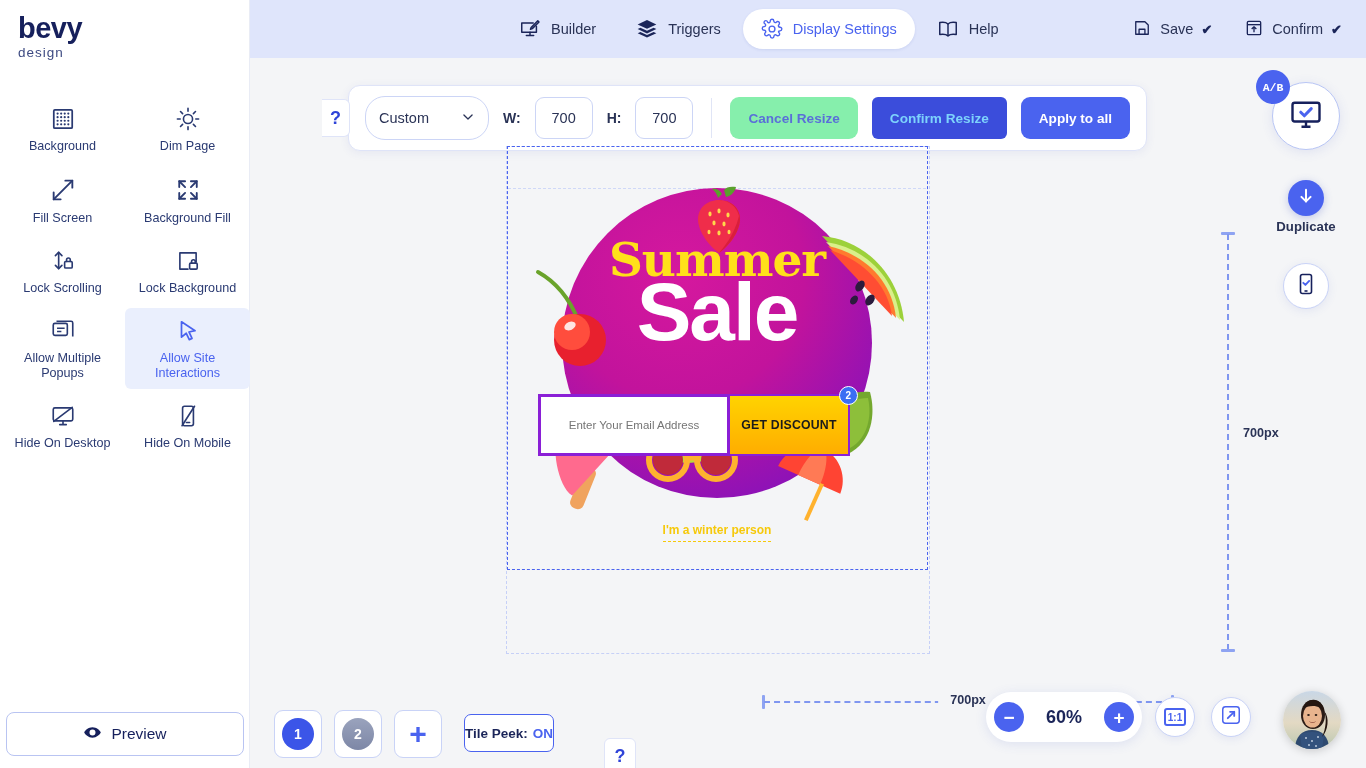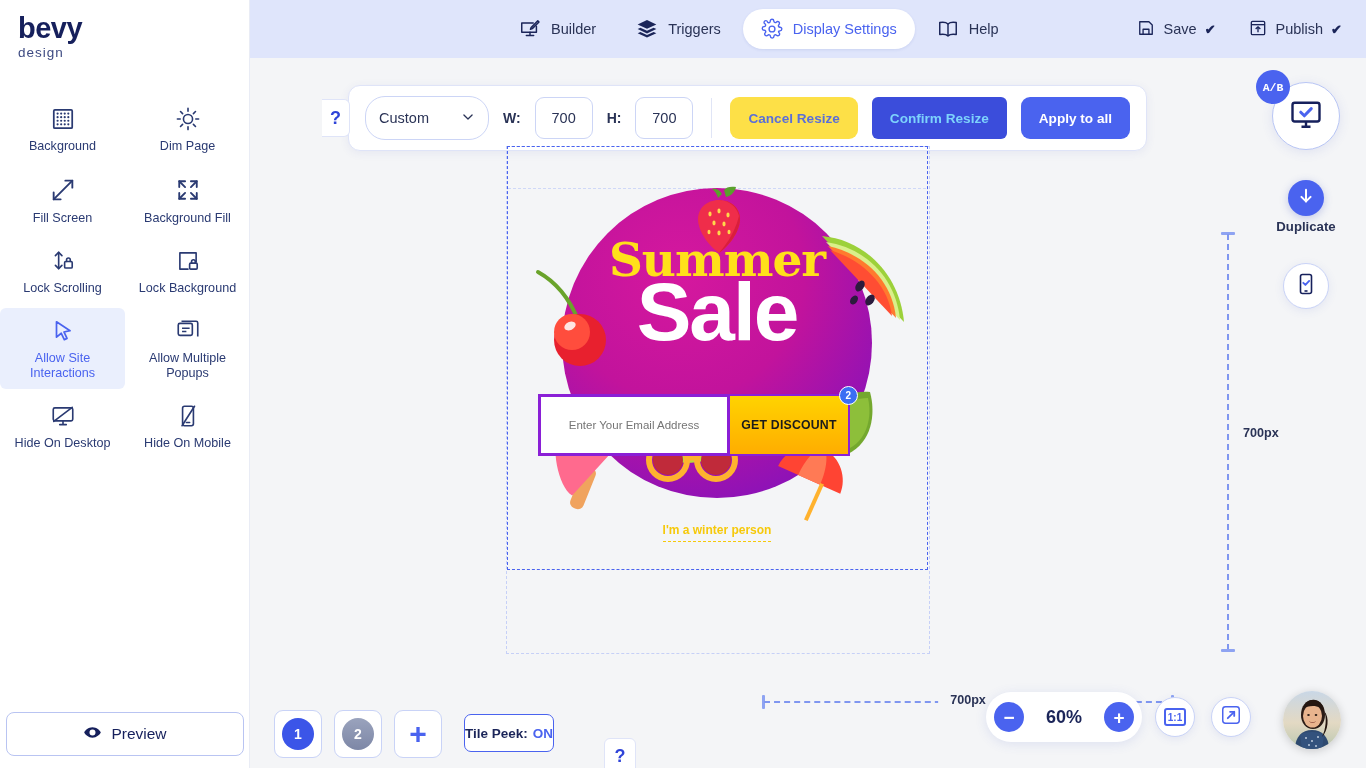--- a/index.html
+++ b/index.html
@@ -102,21 +102,21 @@
     width: 58px; height: 42px; border: 1px solid #ccd5f6; border-radius: 9px;
     font-size: 14.5px; color: #2a3356; text-align: center; background: #fff;
     font-family: "Liberation Sans", sans-serif;
   }
   .vdiv { width: 1px; height: 40px; background: #e0e5f6; margin: 0 4px; }
   .rbtn {
     height: 42px; border-radius: 9px; border: none; cursor: pointer;
     font-size: 13.6px; font-weight: 700; padding: 0 18px;
     font-family: "Liberation Sans", sans-serif;
   }
-  .rbtn.ghost { background: #fde047; color: #5a6fd8; }
+  .rbtn.ghost { background: #86efac; color: #5a6fd8; }
   .rbtn.primary { background: #3b4ddb; color: #7dd3fc; border-radius: 6px; }
   .rbtn.accent { background: #4a63ef; color: #fff; }
 
   
   .outerbox {
     position: absolute; left: 256px; top: 88px; width: 424px; height: 508px;
     border: 1px dashed #c6d0f7;
   }
   .selbox {
     position: absolute; left: 257px; top: 88px; width: 421px; height: 424px;
@@ -406,38 +406,38 @@
         <span>
           <svg width="26" height="26" viewBox="0 0 24 24" fill="none" stroke="#2a3a72" stroke-width="1.5" stroke-linecap="round" stroke-linejoin="round">
             <path d="M19.5 13V4.5h-15v15H12"></path>
             <rect x="13.5" y="14" width="7" height="5.5" rx="1"></rect>
             <path d="M15.3 14v-1.5a1.7 1.7 0 013.4 0V14"></path>
           </svg>
         </span>
         <div class="lbl">Lock Background</div>
       </div>
 
-      <div class="opt active">
-        <span>
-          <svg width="26" height="26" viewBox="0 0 24 24" fill="none" stroke="#4a63ef" stroke-width="1.6" stroke-linejoin="round">
-            <path d="M6 3.5l12.5 8.2-5.6 1.2 2.8 5.9-2.5 1.2-2.8-5.9-4.4 3.6z"></path>
-          </svg>
-        </span>
-        <div class="lbl">Allow Site Interactions</div>
-      </div>
-
       <div class="opt">
         <span>
           <svg width="26" height="26" viewBox="0 0 24 24" fill="none" stroke="#2a3a72" stroke-width="1.5" stroke-linejoin="round">
             <rect x="3" y="5" width="13" height="11" rx="1.5"></rect>
             <path d="M6 3h13.5a1.5 1.5 0 011.5 1.5V17"></path>
             <path d="M6.5 9.5h7M6.5 12.5h4"></path>
           </svg>
         </span>
         <div class="lbl">Allow Multiple Popups</div>
+      </div>
+
+      <div class="opt active">
+        <span>
+          <svg width="26" height="26" viewBox="0 0 24 24" fill="none" stroke="#4a63ef" stroke-width="1.6" stroke-linejoin="round">
+            <path d="M6 3.5l12.5 8.2-5.6 1.2 2.8 5.9-2.5 1.2-2.8-5.9-4.4 3.6z"></path>
+          </svg>
+        </span>
+        <div class="lbl">Allow Site Interactions</div>
       </div>
 
       <div class="opt">
         <span>
           <svg width="26" height="26" viewBox="0 0 24 24" fill="none" stroke="#2a3a72" stroke-width="1.5" stroke-linecap="round" stroke-linejoin="round">
             <rect x="3" y="4.5" width="18" height="12" rx="1.5"></rect>
             <path d="M9 20h6M12 16.5V20"></path>
             <path d="M3.5 17L20.5 4"></path>
           </svg>
         </span>
@@ -525,21 +525,21 @@
         <span class="chk">✔</span>
       </div>
       <div class="trbtn">
         <span>
           <svg width="20" height="20" viewBox="0 0 24 24" fill="none" stroke="#1b2559" stroke-width="1.6" stroke-linejoin="round">
             <rect x="4" y="4" width="16" height="16" rx="1.5"></rect>
             <path d="M4 8h16"></path>
             <path d="M12 17v-6M9.2 13.3L12 10.6l2.8 2.7"></path>
           </svg>
         </span>
-        <span>Publish</span>
+        <span>Confirm</span>
         <span class="chk">✔</span>
       </div>
     </div>
   </div>
 
   <div class="canvas">
 
     <div class="qbtn">?</div>
     <div class="resizebar">
       <div class="select">

